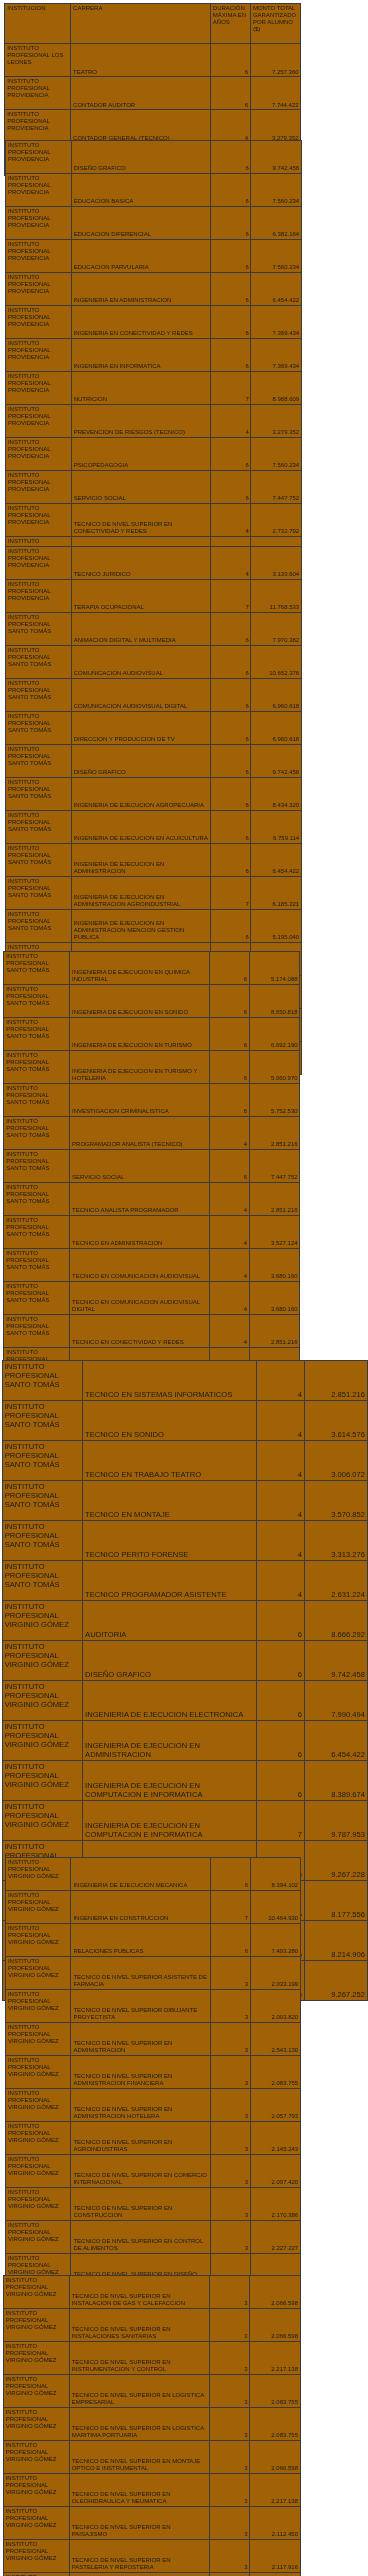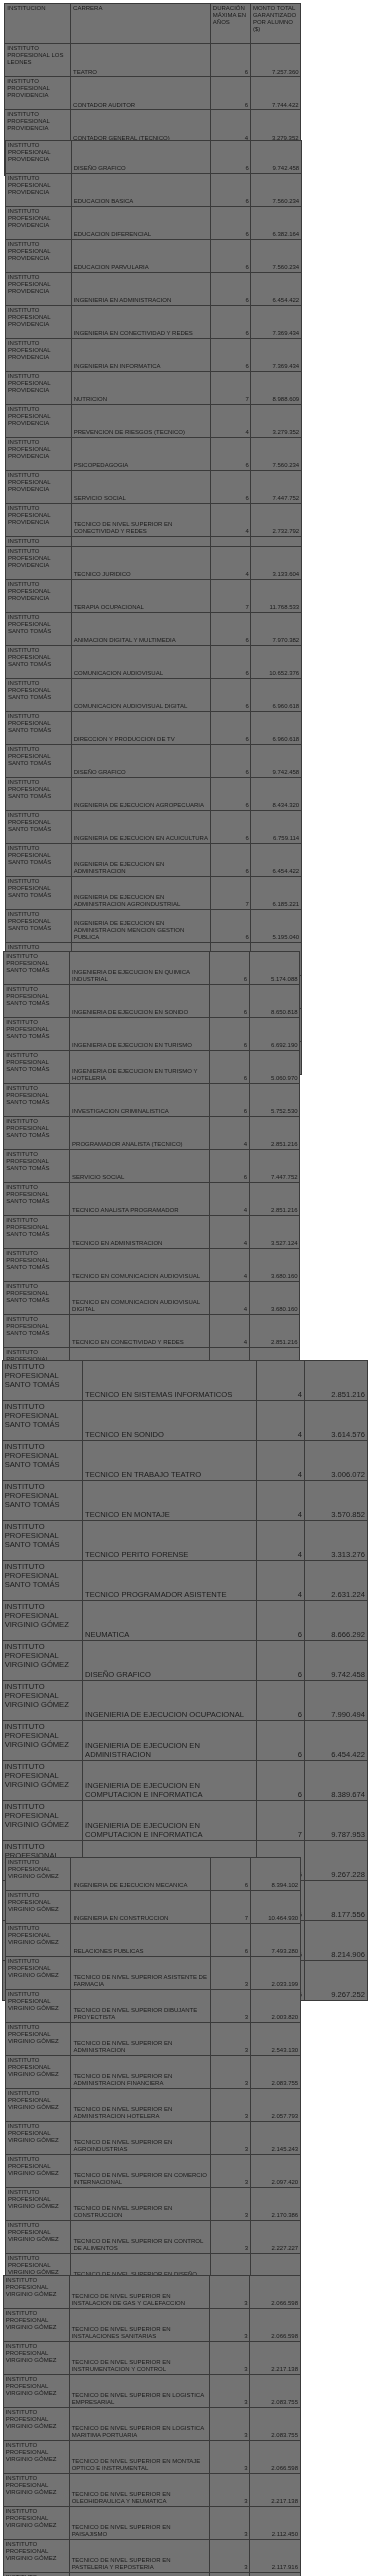--- a/index.html
+++ b/index.html
@@ -1,17 +1,17 @@
 <!DOCTYPE html>
 <html style="font-size:8.4px"><head>
 <meta charset="utf-8">
 <style>
   html, body { margin: 0; padding: 0; background: #ffffff; }
   body { width: 369px; height: 2576px; overflow: hidden; position: relative; font-family: "Liberation Sans", sans-serif; color: #1a1a1a; }
-  .block { position: absolute; border-collapse: collapse; background: #737373; }
+  .block { position: absolute; border-collapse: collapse; background: #a16207; }
   .block td { border: 0.7px solid #3a3a3a; vertical-align: bottom; padding: 0.5px 1.6px 0.5px 2.1px; line-height: 1.17; }
   .block td.inst { vertical-align: top; }
   .block td.num { text-align: right; }
   .small td { font-size: 6px; }
   .large td { font-size: 7.6px; line-height: 1.2; }
   .hdr td { vertical-align: top; height: 38px; }
   .hdr td.num { text-align: left; }
   .hdr { border-bottom: 1.1px solid #3a3a3a; }
   .b1 { left: 4.2px; top: 3.2px; width: 297px; }
   .b2 { left: 4.8px; top: 140px; width: 297px; }
@@ -437,33 +437,33 @@
         <td class="num">3.313.276</td>
       </tr>
       <tr class="row-l">
         <td class="inst">INSTITUTO PROFESIONAL SANTO TOMÁS</td>
         <td>TECNICO PROGRAMADOR ASISTENTE</td>
         <td class="num">4</td>
         <td class="num">2.631.224</td>
       </tr>
       <tr class="row-l">
         <td class="inst">INSTITUTO PROFESIONAL VIRGINIO GÓMEZ</td>
-        <td>NEUMATICA</td>
+        <td>AUDITORIA</td>
         <td class="num">6</td>
         <td class="num">8.666.292</td>
       </tr>
       <tr class="row-l">
         <td class="inst">INSTITUTO PROFESIONAL VIRGINIO GÓMEZ</td>
         <td>DISEÑO GRAFICO</td>
         <td class="num">6</td>
         <td class="num">9.742.458</td>
       </tr>
       <tr class="row-l">
         <td class="inst">INSTITUTO PROFESIONAL VIRGINIO GÓMEZ</td>
-        <td>INGENIERIA DE EJECUCION OCUPACIONAL</td>
+        <td>INGENIERIA DE EJECUCION ELECTRONICA</td>
         <td class="num">6</td>
         <td class="num">7.990.494</td>
       </tr>
       <tr class="row-l">
         <td class="inst">INSTITUTO PROFESIONAL VIRGINIO GÓMEZ</td>
         <td>INGENIERIA DE EJECUCION EN ADMINISTRACION</td>
         <td class="num">6</td>
         <td class="num">6.454.422</td>
       </tr>
       <tr class="row-l">

